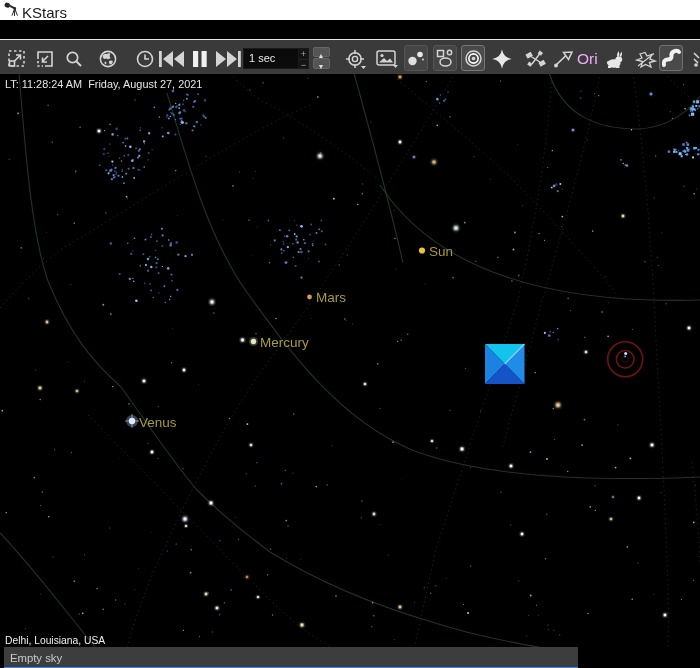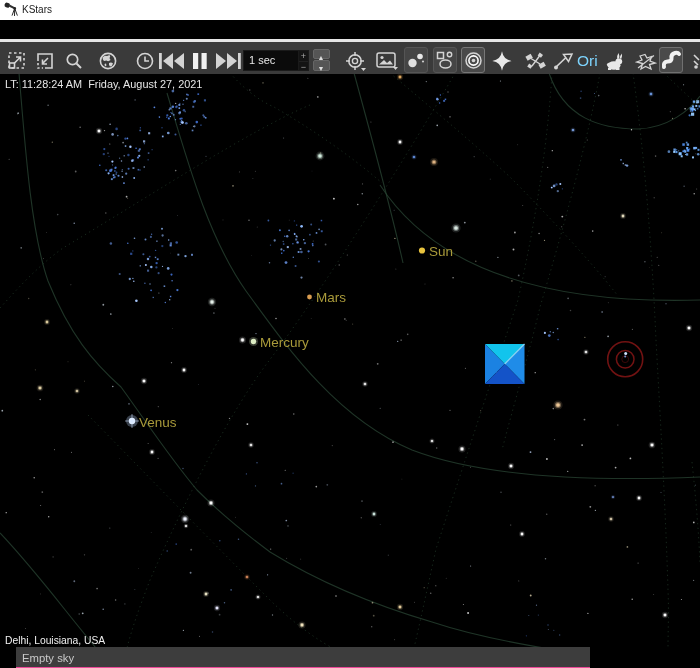--- a/index.html
+++ b/index.html
@@ -1,34 +1,34 @@
 <!DOCTYPE html>
 <html><head><meta charset="utf-8"><style>
 *{margin:0;padding:0;box-sizing:border-box}
 html,body{width:700px;height:668px;background:#000;overflow:hidden;font-family:"Liberation Sans",sans-serif}
 #wrap{position:relative;width:700px;height:668px}
 #sky{position:absolute;left:0;top:0}
 .titlebar{position:absolute;left:0;top:0;width:700px;height:19.5px;background:#ffffff;color:#1a1a1a;will-change:transform}
 .titlebar svg{position:absolute;left:3px;top:1px}
-.titlebar .tt{position:absolute;left:22px;top:4px;font-size:10px}
+.titlebar .tt{position:absolute;left:22px;top:4px;font-size:15px}
 .menubar{position:absolute;left:0;top:19.5px;width:700px;height:19px;background:#272727;will-change:transform}
 .mi{position:absolute;top:2.5px;font-size:12px;color:#dcdcdc}
 .mi u{text-decoration-thickness:1px;text-underline-offset:2px}
-.toolbar{position:absolute;left:0;top:38.5px;width:700px;height:34.5px;background:#3a3a3a;border-top:3px solid #e5e5e5;will-change:transform}
+.toolbar{position:absolute;left:0;top:38.5px;width:700px;height:34.5px;background:#3a3a3a;border-top:1px solid #e5e5e5;will-change:transform}
 .ti{position:absolute}
 .spin{position:absolute;left:243px;top:7.5px;width:56px;height:21px;background:#0b0b0b;border:1px solid #1a1a1a;color:#e8e8e8;font-size:11px}
 .spin span{position:absolute;left:5px;top:3.5px}
 .spin .pm{position:absolute;right:-11px;top:-1px;width:11px;height:21px;background:#141414;border:1px solid #1a1a1a;color:#aaa;font-size:9px;text-align:center;line-height:9px}
 .pm .p{height:10px;padding-top:1px}.pm .m{height:10px;border-top:1px solid #222;padding-top:1px}
 .udb{position:absolute;left:312.5px;width:17px;height:10.5px;background:#555555;border:1px solid #666;border-radius:2px;color:#ddd;text-align:center;line-height:9px}
 .tog{position:absolute;top:5px;width:24px;height:26px;background:#454545;border:1px solid #555;border-radius:3px;display:flex;align-items:center;justify-content:center}
 .tf{background:#4a4a4a;border:1px solid #777}
 .tf2{background:#4a4a4a;border:1px solid #707070}
-.ori{position:absolute;left:577px;top:9.5px;color:#7dd3fc;font-size:15.5px}
-.statusbar{position:absolute;left:16px;top:646.5px;width:574px;height:21.5px;background:#3d3d3d;color:#c9c9c9;font-size:12px;will-change:transform;border-bottom:2px solid #ec4899}
+.ori{position:absolute;left:577px;top:9.5px;color:#f0abfc;font-size:15.5px}
+.statusbar{position:absolute;left:4px;top:646.5px;width:574px;height:21.5px;background:#3d3d3d;color:#c9c9c9;font-size:12px;will-change:transform;border-bottom:2px solid #3b82f6}
 .statusbar span{position:absolute;left:6px;top:4.5px;font-size:11.3px}
 </style></head>
 <body>
 <div id="wrap">
 <svg id="sky" width="700" height="668" viewBox="0 0 700 668">
 <rect x="0" y="73" width="700" height="573.5" fill="#000000"></rect>
 
 <g stroke="#2b4836" fill="none" stroke-width="1.1" stroke-opacity="0.72">
  <path d="M19,73 C26,160 32,235 48,281 C70,335 93,362 121,387 C145,420 170,458 197,490 Q227,520 270,552 Q340,595 432,622 Q480,638 562,651"></path>
  <path d="M167,93 C187,160 208,237 246,291 C286,346 336,418 412,450 C480,476 580,482 700,477"></path>

